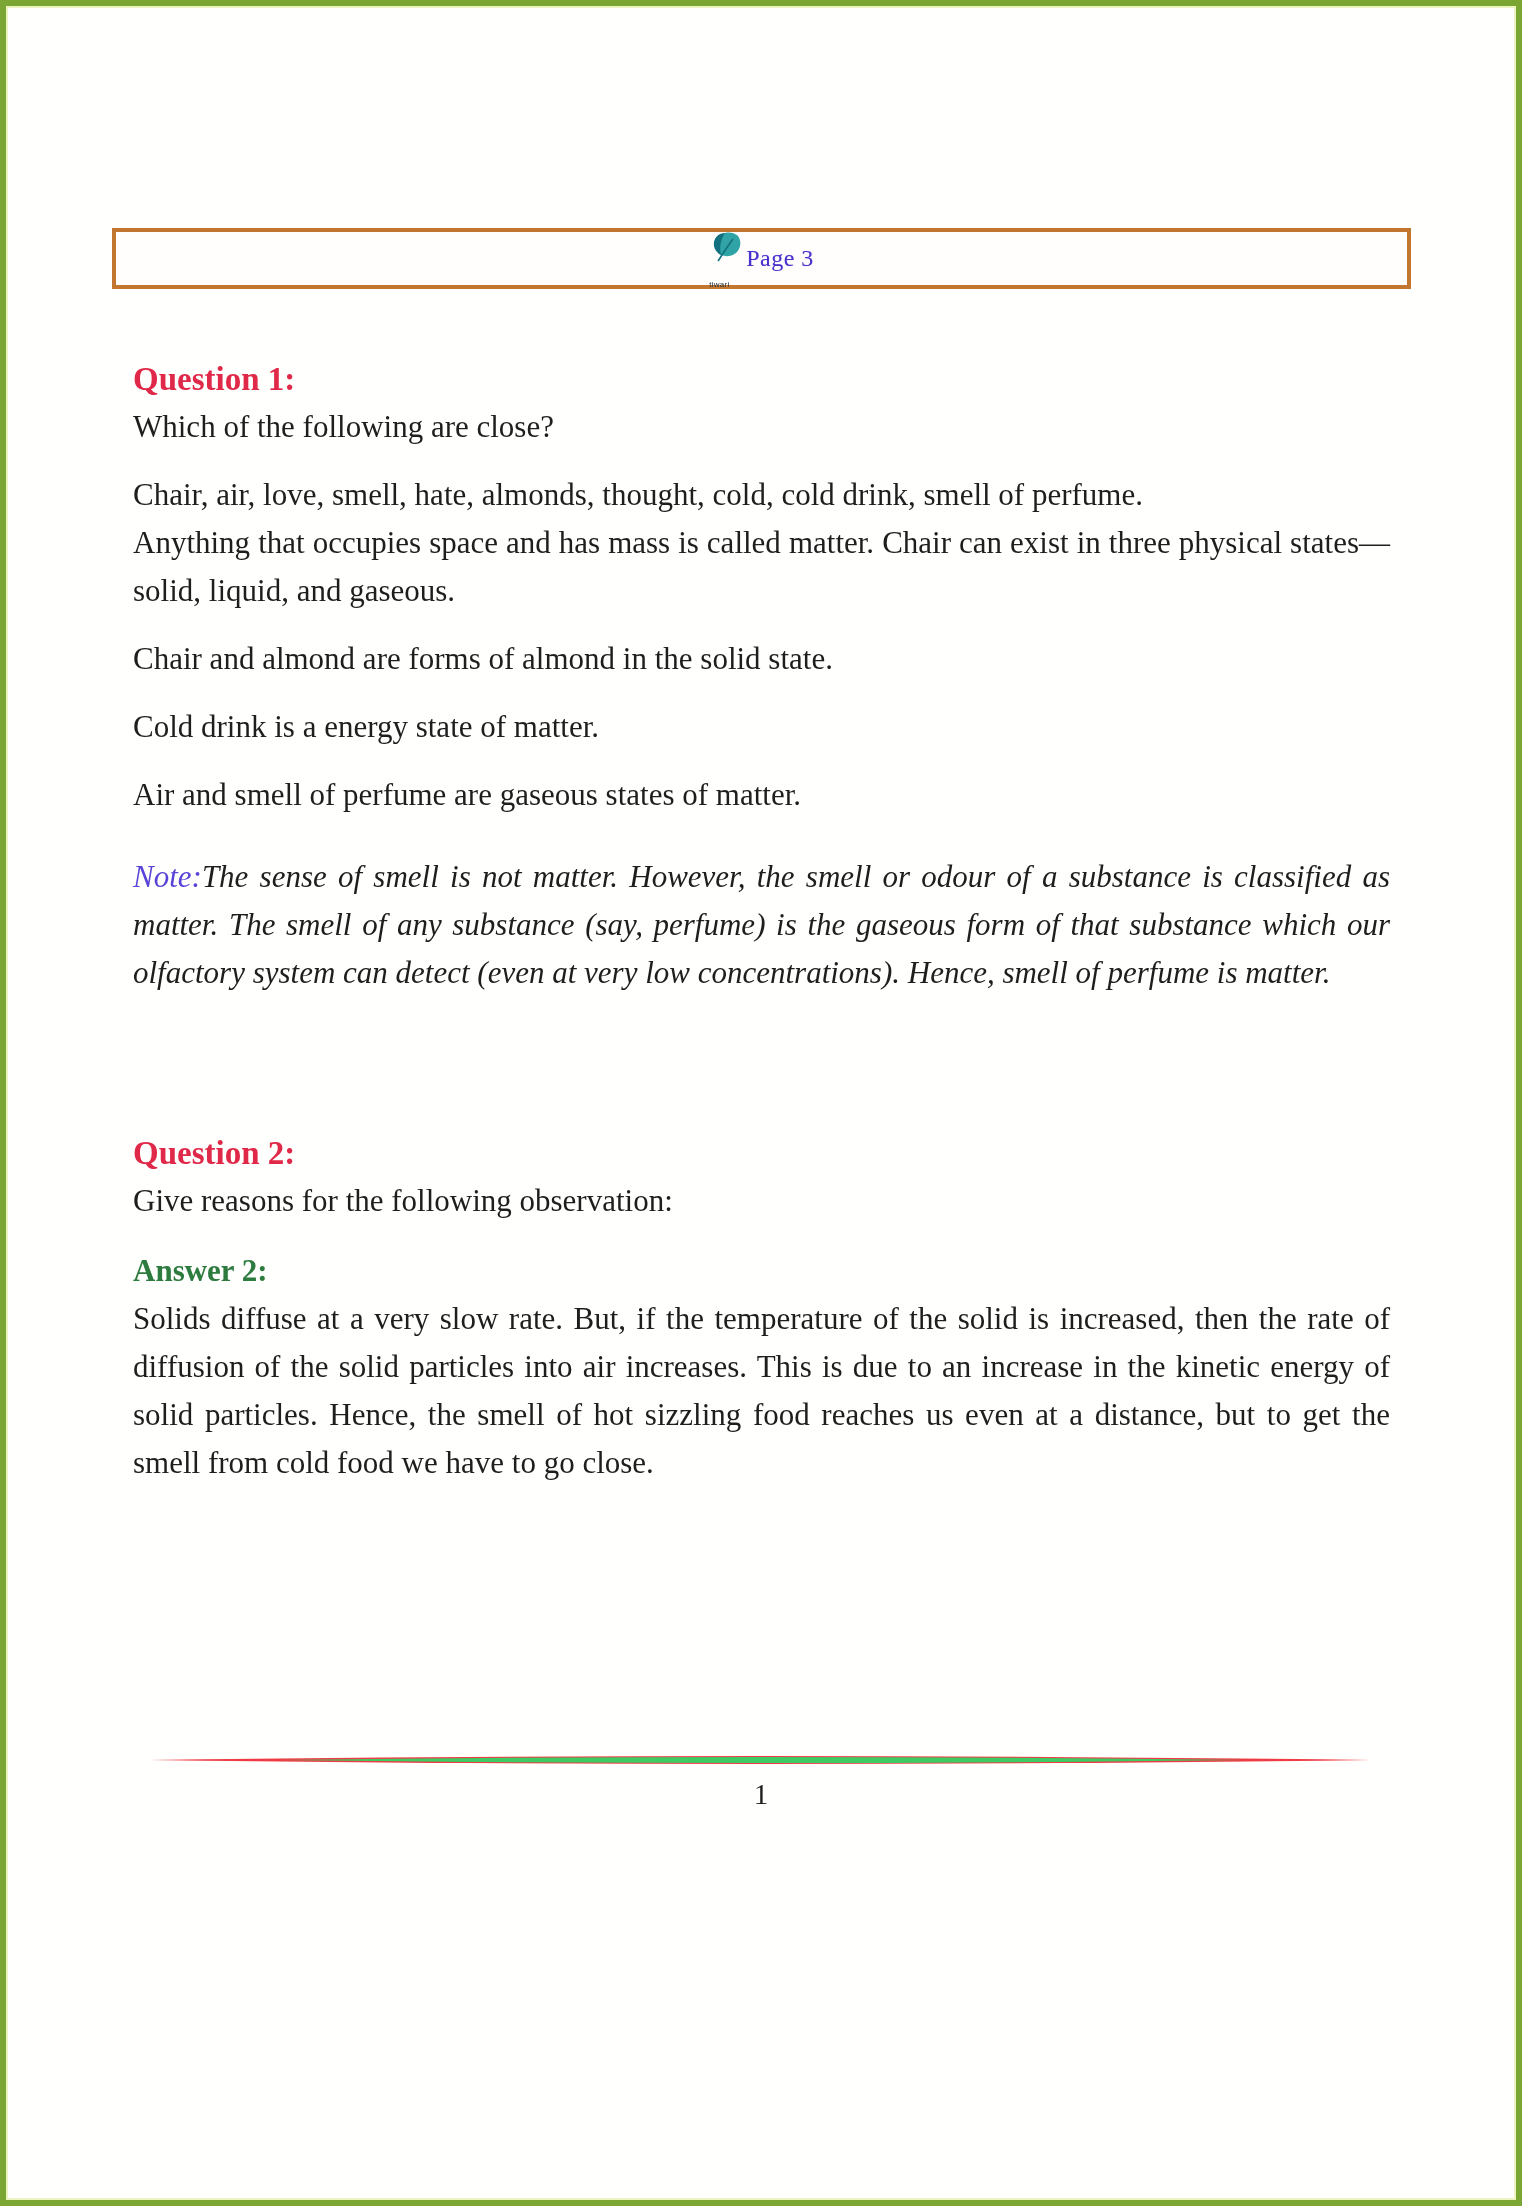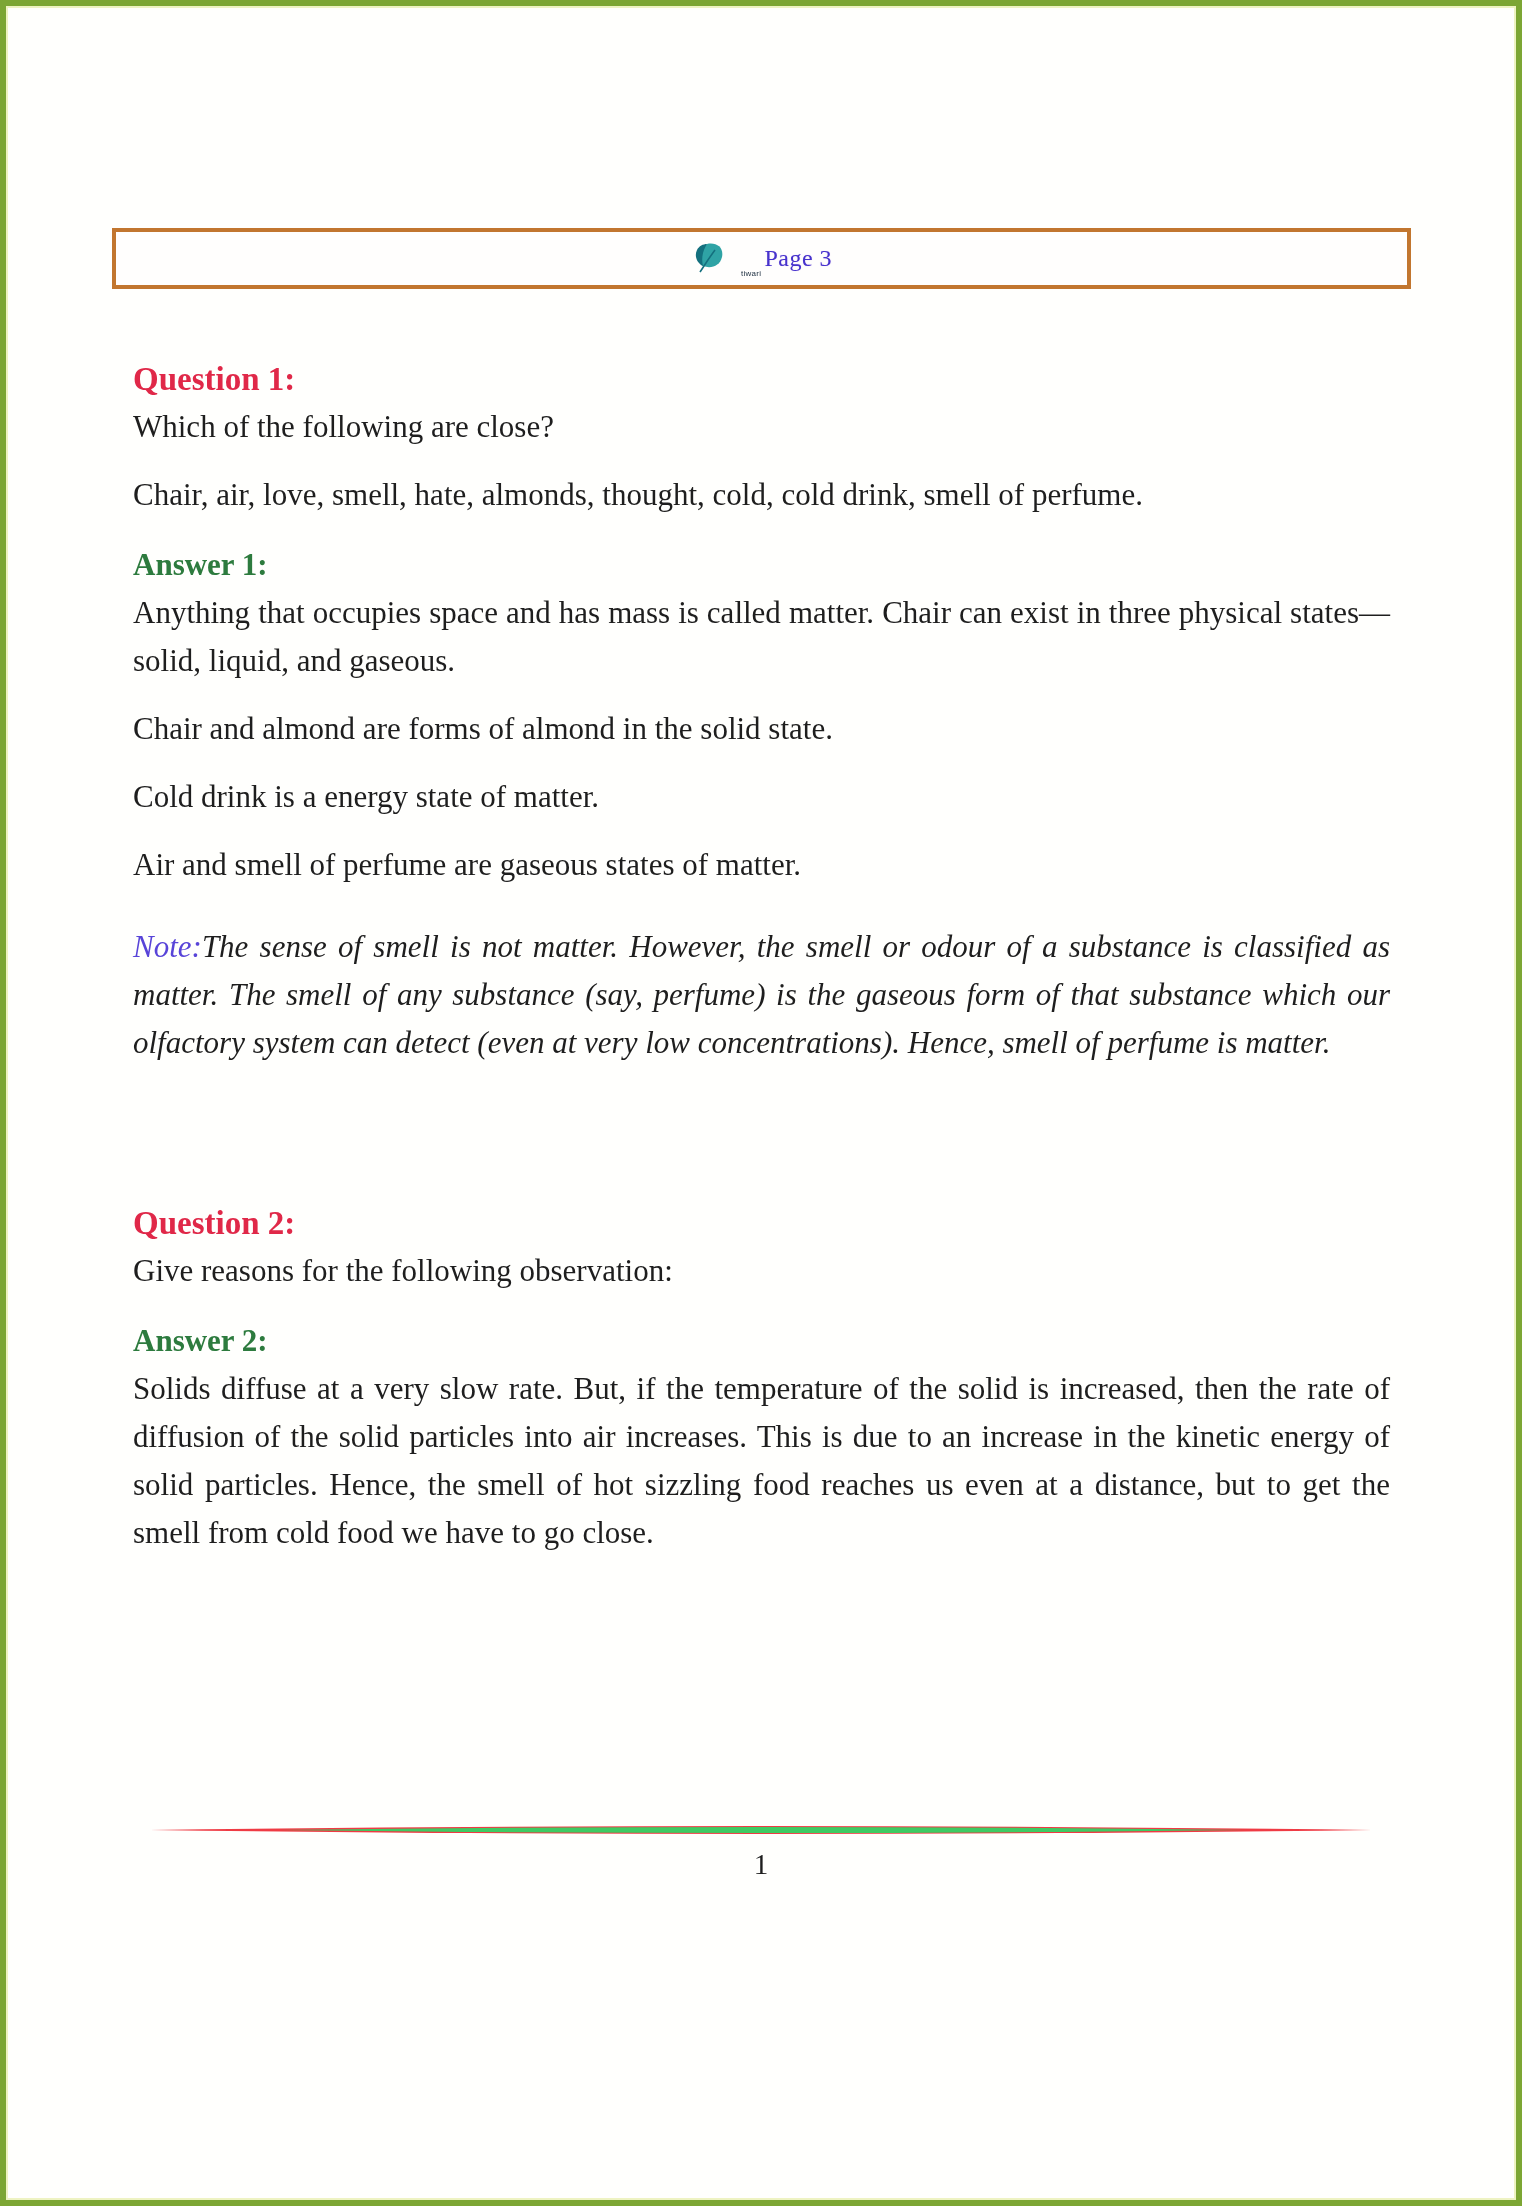--- a/index.html
+++ b/index.html
@@ -33,22 +33,22 @@
     margin:222px 105px 0 106px;
     height:61px;
     border:4px solid var(--header-border);
     background:#fffefd;
     display:flex;
     align-items:center;
     justify-content:center;
   }
   .logo{
     display:inline-flex;
-    flex-direction:row;
-    align-items:flex-end;
+    flex-direction:column;
+    align-items:flex-start;
     margin-right:3px;
     margin-top:2px;
     line-height:1;
     gap:16px;
   }
   .logo-text{
     font-size:8px;
     color:#234;
     letter-spacing:.3px;
     margin-top:-2px;
@@ -122,21 +122,20 @@
     </span>
     <span class="page-title">Page 3</span>
   </div>
 
   <div class="content">
 
     <p class="q-heading mt-q1">Question 1:</p>
     <p>Which of the following are close?</p>
     <p class="para">Chair, air, love, smell, hate, almonds, thought, cold, cold drink, smell of perfume.</p>
 
-    <p class="a-heading mt-answer">Answer 1:</p>
     <p>Anything that occupies space and has mass is called matter. Chair can exist in three physical states—solid, liquid, and gaseous.</p>
     <p class="para">Chair and almond are forms of almond in the solid state.</p>
     <p class="para">Cold drink is a energy state of matter.</p>
     <p class="para">Air and smell of perfume are gaseous states of matter.</p>
 
     <p class="note-para mt-note"><span class="note-label">Note:</span><span>The sense of smell is not matter. However, the smell or odour of a substance is classified as matter. The smell of any substance (say, perfume) is the gaseous form of that substance which our olfactory system can detect (even at very low concentrations). Hence, smell of perfume is matter.</span></p>
 
     <p class="q-heading mt-q2">Question 2:</p>
     <p>Give reasons for the following observation:</p>
 

